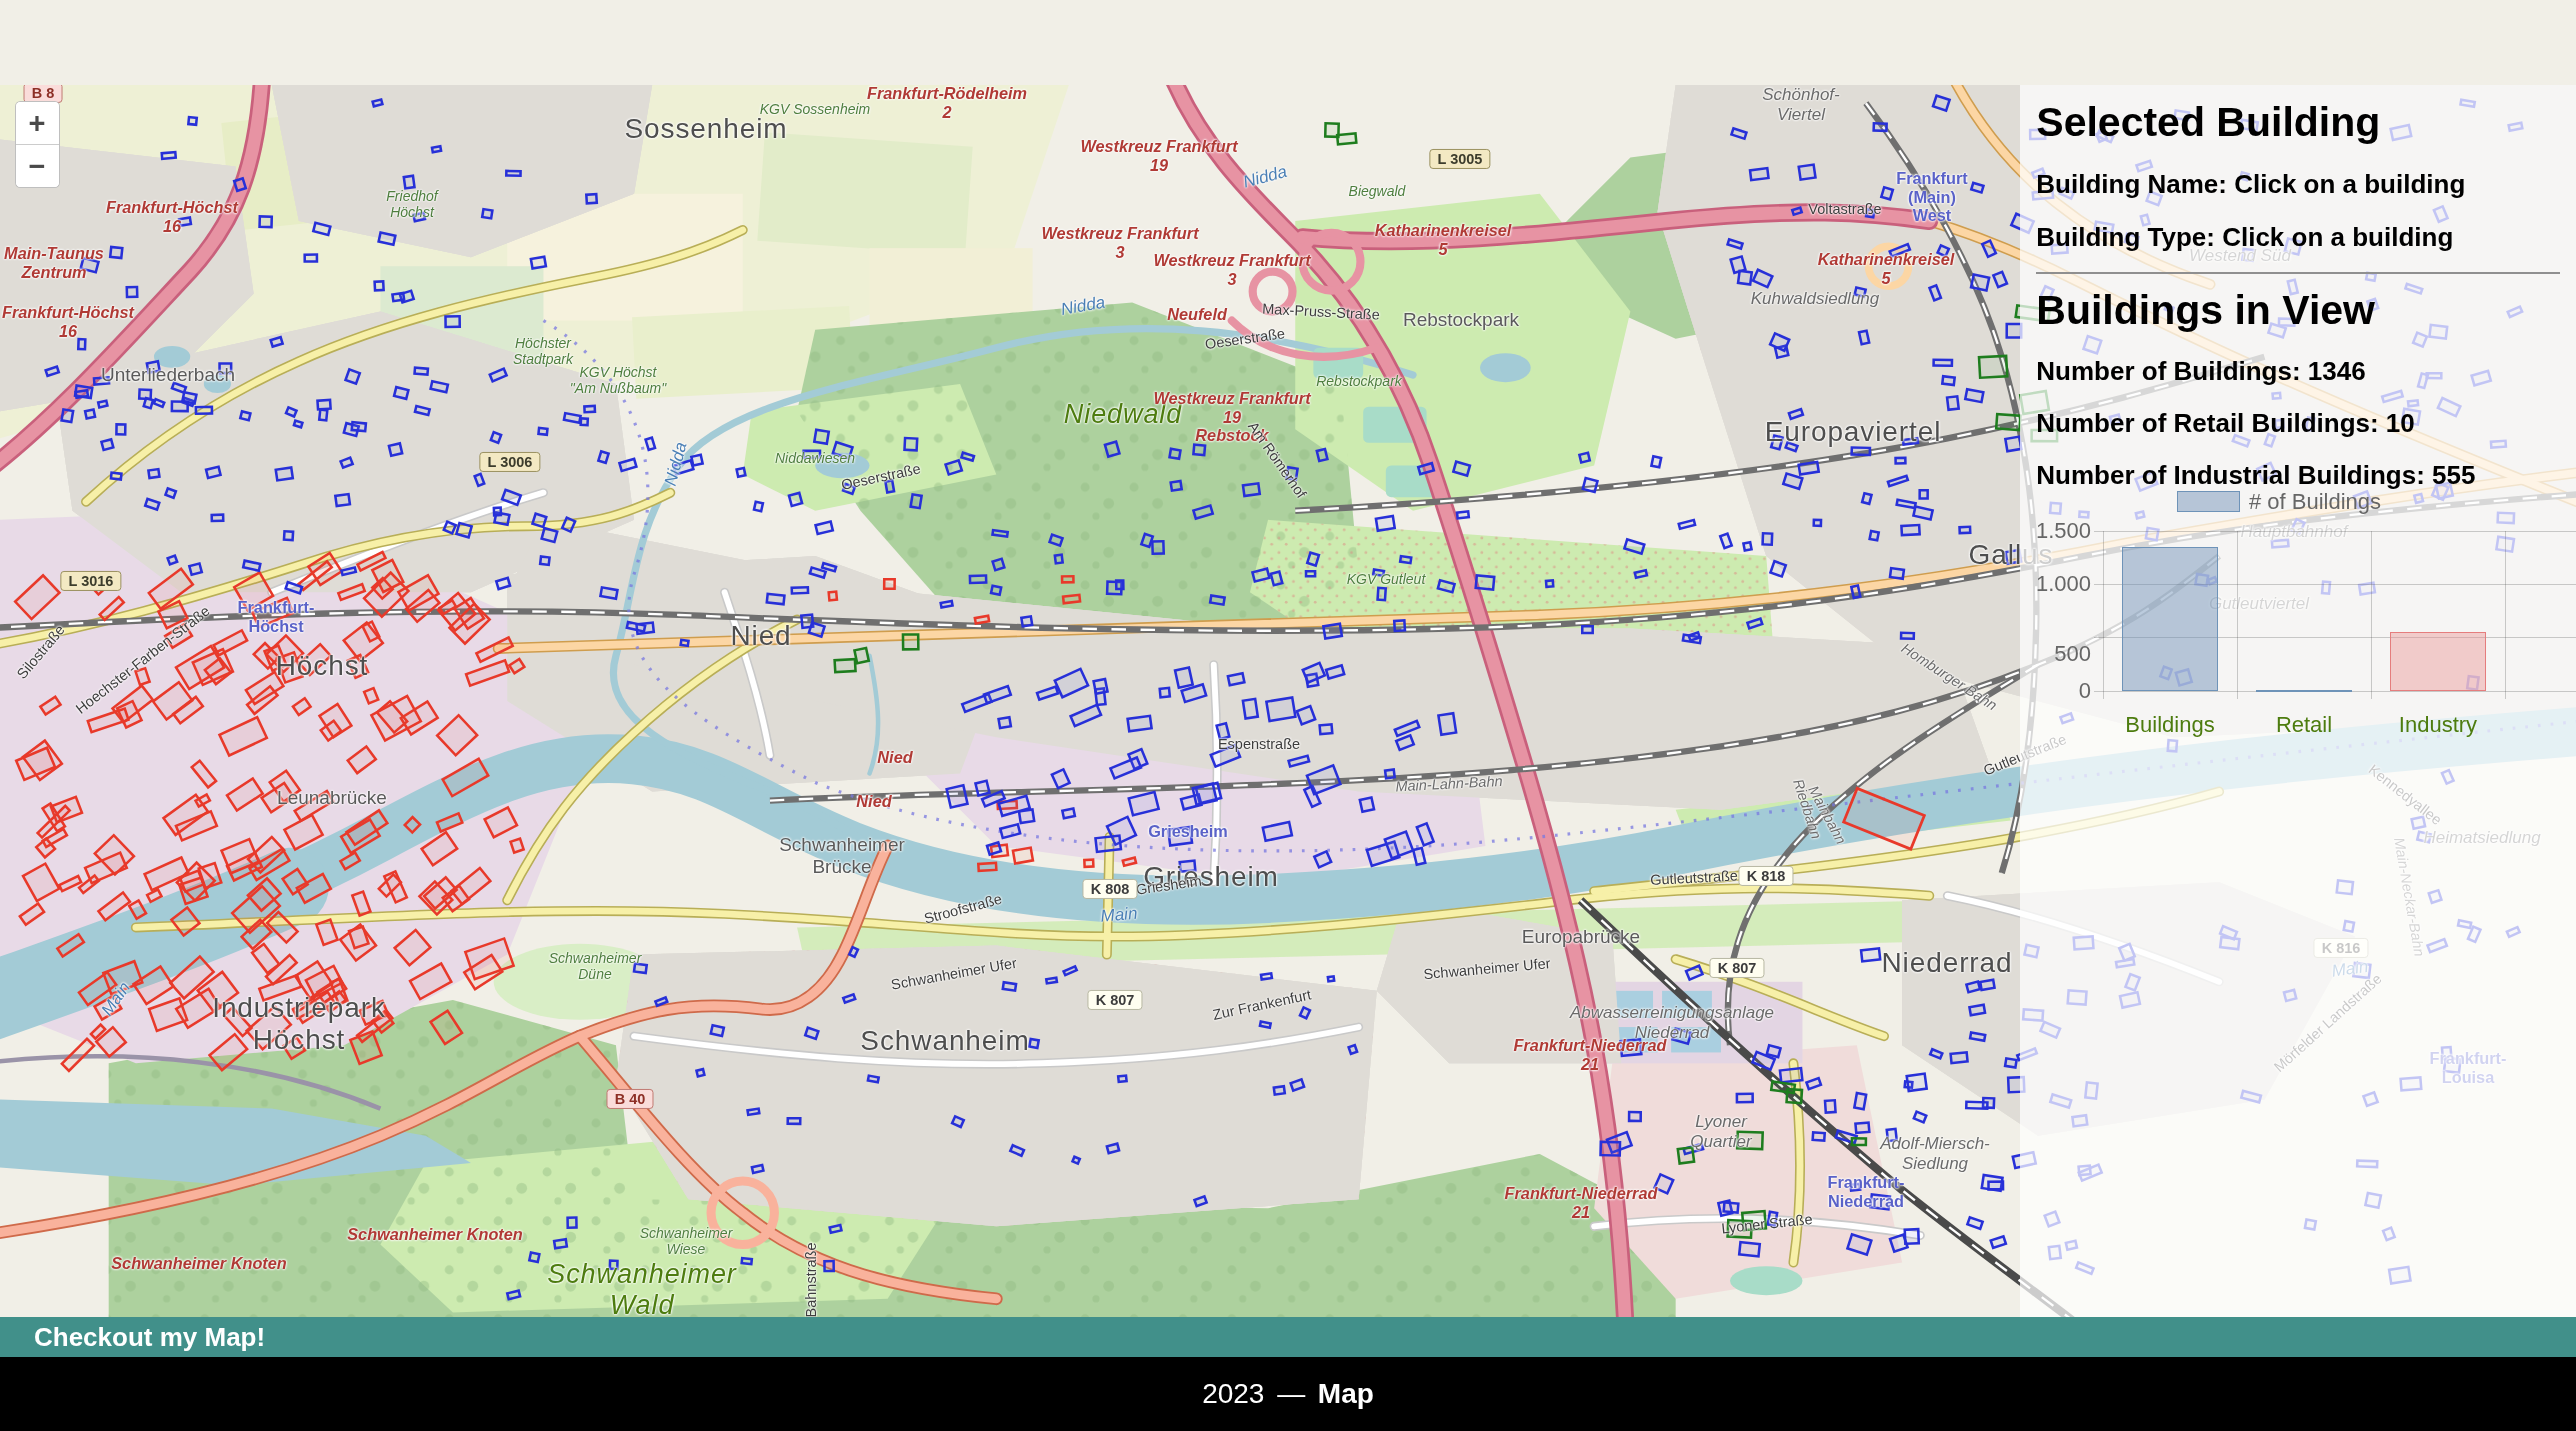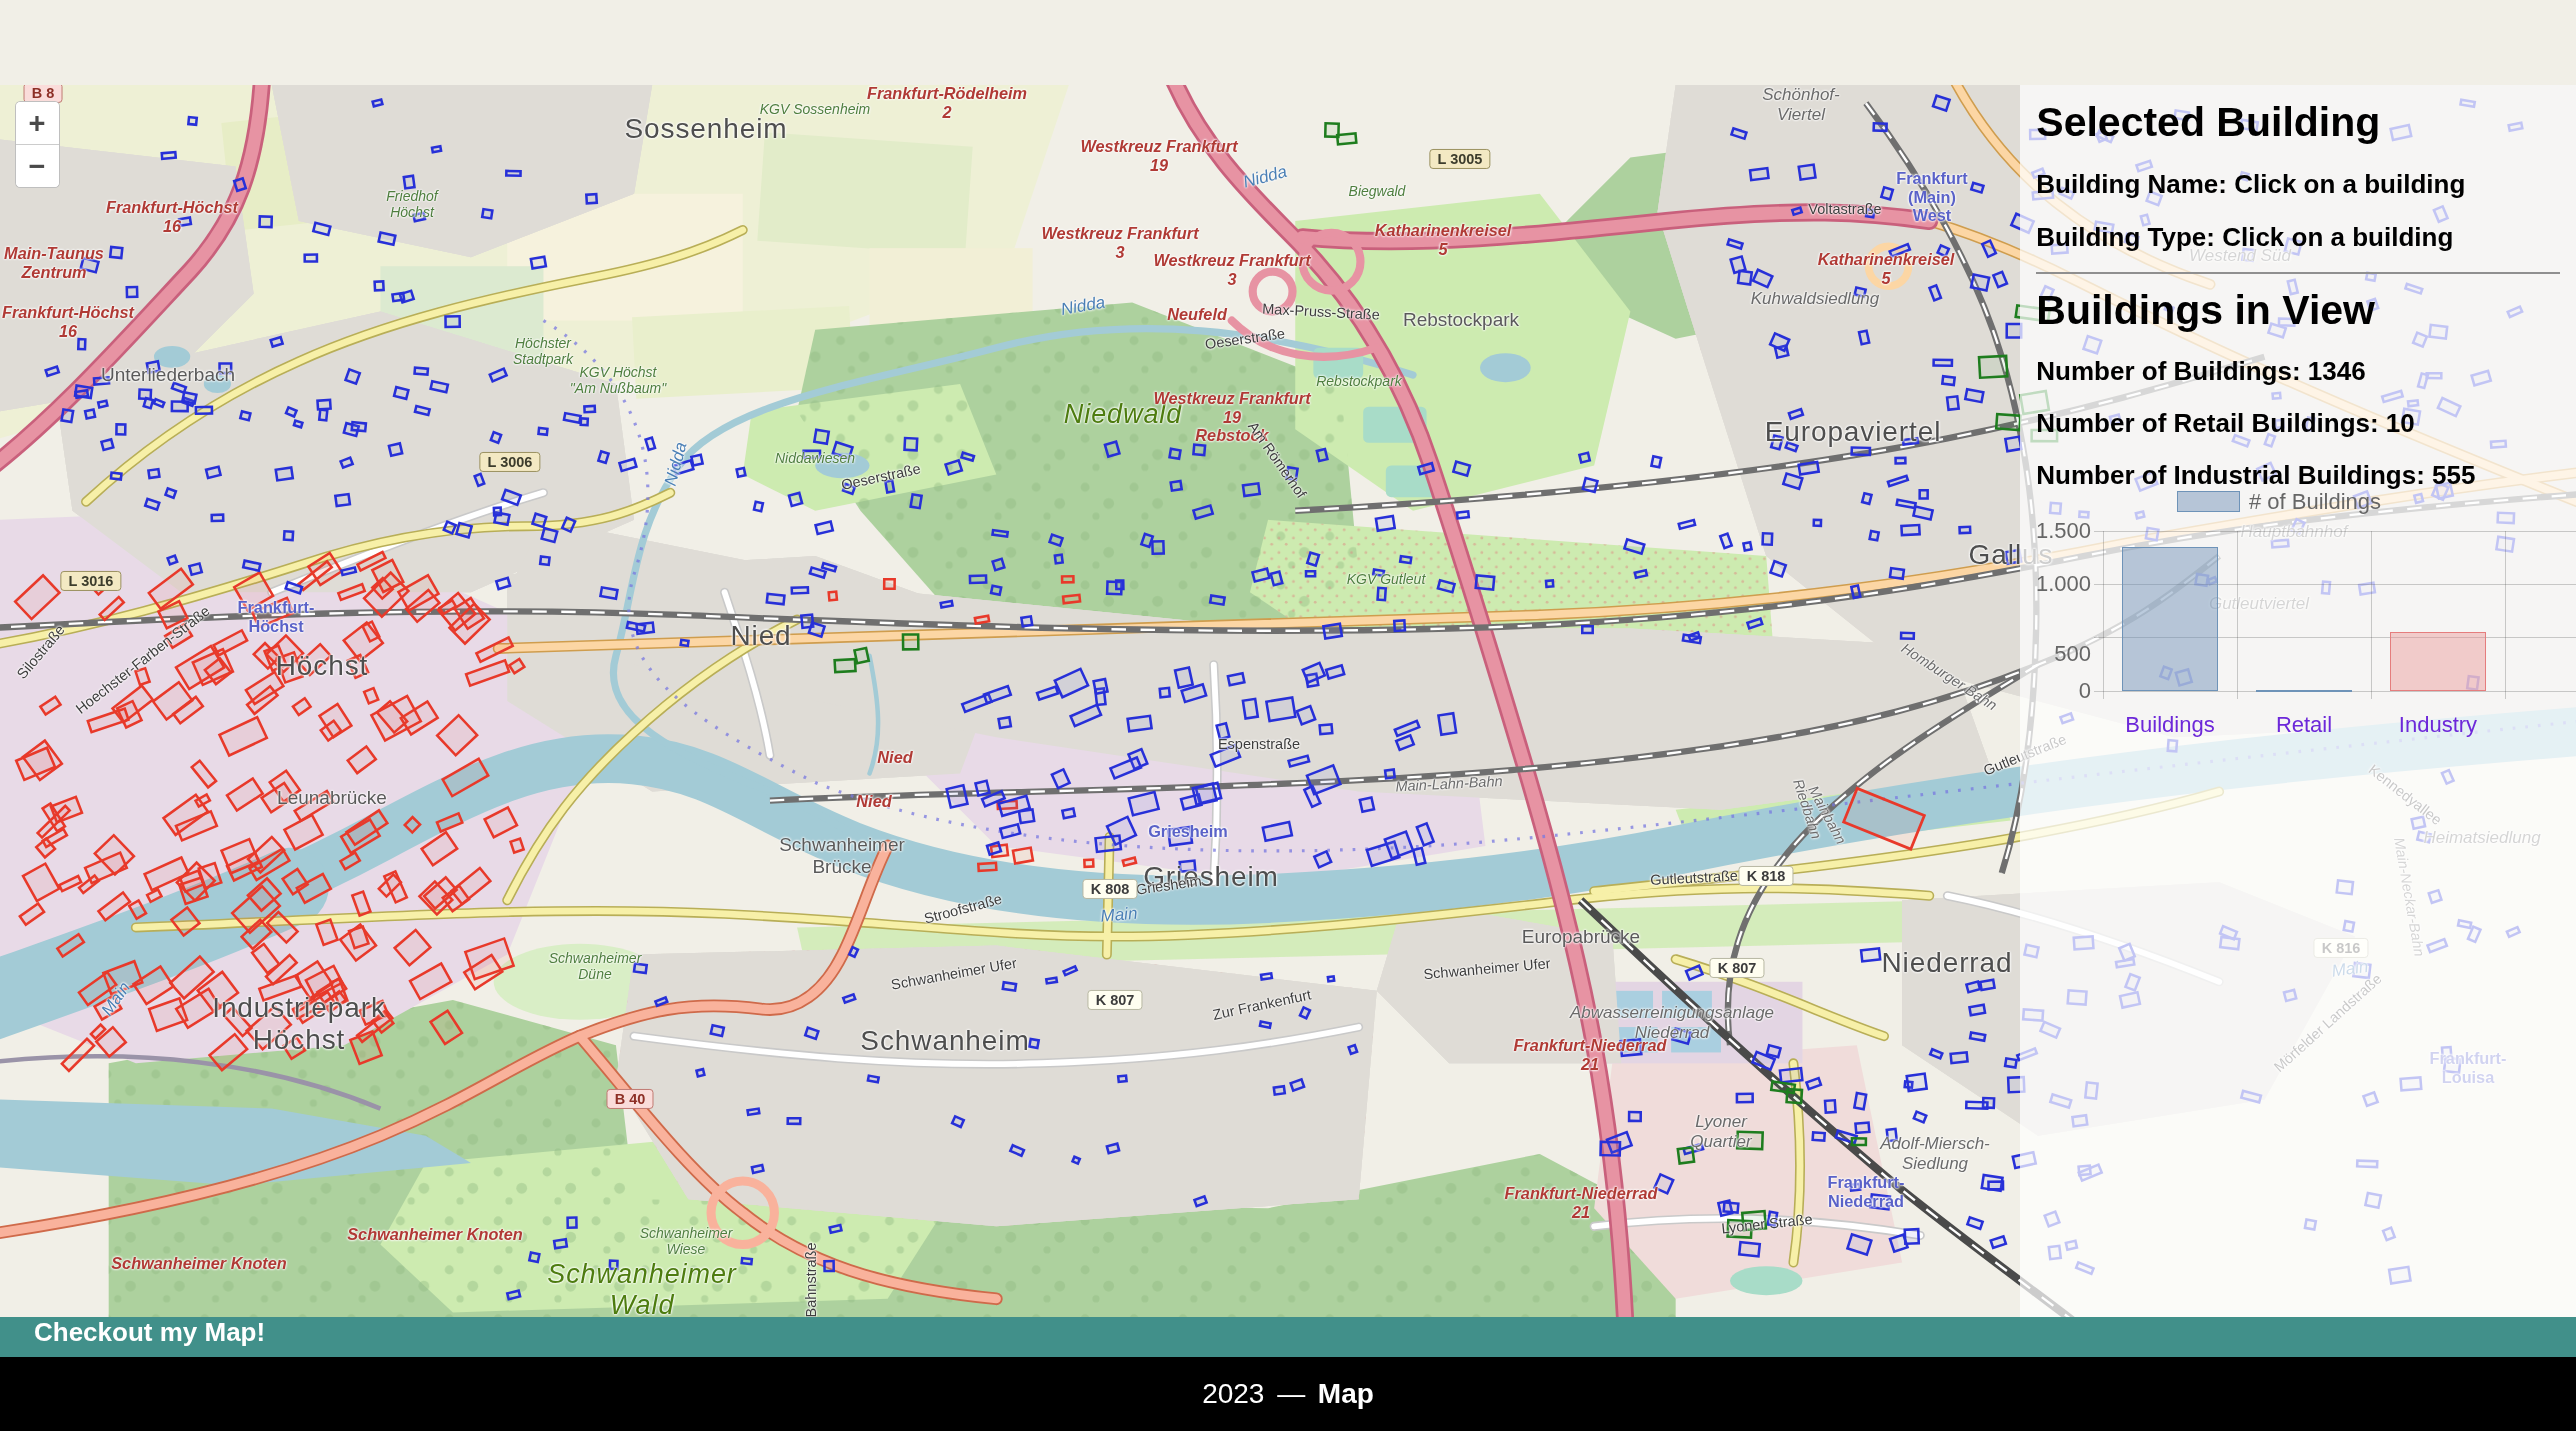--- a/index.html
+++ b/index.html
@@ -3,21 +3,21 @@
 <meta charset="utf-8">
 <style>
   html,body{margin:0;padding:0;background:#000;}
   .stage{position:relative;width:2576px;height:1431px;overflow:hidden;
          font-family:"Liberation Sans",sans-serif;background:#f1efe7;}
   
   .topbar{position:absolute;left:0;top:0;width:100%;height:85px;background:#41908A;
           display:flex;align-items:center;z-index:30;}
   .topbar .title{color:#fff;font-size:39px;font-weight:400;padding-left:34px;letter-spacing:0.5px;}
   .footbar{position:absolute;left:0;top:1317px;width:100%;height:40px;background:#41908A;
-           display:flex;z-index:30;}
+           display:flex;align-items:center;z-index:30;}
   .footbar .note{color:#fff;font-size:26px;font-weight:700;padding-left:34px;}
   .blackbar{position:absolute;left:0;top:1357px;width:100%;height:74px;background:#000;
             display:flex;align-items:center;justify-content:center;z-index:30;color:#fff;font-size:28px;}
   .blackbar .sep{margin:0 12.7px;}
   .blackbar .site{font-weight:700;}
   
   #map-wrap{position:absolute;left:0;top:85px;width:2576px;height:1232px;overflow:hidden;background:#f1efe7;}
   #basemap{position:absolute;left:0;top:0;}
   #label-layer{position:absolute;left:0;top:0;width:100%;height:100%;pointer-events:none;}
   .map-label{position:absolute;transform:translate(-50%,-50%);white-space:pre-line;text-align:center;
@@ -48,21 +48,21 @@
          background:rgba(255,255,255,.72);z-index:10;padding:0 0 0 16.3px;box-sizing:border-box;color:#000;}
   #panel h1{margin:12.7px 0 0;font-size:41px;line-height:49px;font-weight:700;}
   #panel .pline{margin:22px 0 0;font-size:26px;line-height:31px;font-weight:700;}
   #panel hr{margin:19px 16.3px 0 0;border:none;border-top:2.7px solid #8f8f8f;}
   #panel .stats .pline{margin:21px 0 0;}
   
   #chart{position:absolute;left:0;top:393px;width:556px;height:299px;}
   #chart .gl-h{position:absolute;height:0.9px;background:rgba(80,80,80,.28);}
   #chart .gl-v{position:absolute;width:0.9px;background:rgba(80,80,80,.28);}
   #chart .ytick{position:absolute;color:#666;font-size:22px;transform:translate(-100%,-50%);}
-  #chart .xtick{position:absolute;color:#6d28d9;font-size:22px;transform:translate(-50%,0);}
+  #chart .xtick{position:absolute;color:#4d7c0f;font-size:22px;transform:translate(-50%,0);}
   #chart .bar{position:absolute;box-sizing:border-box;border:1.8px solid;}
   #chart .legend-swatch{position:absolute;box-sizing:border-box;border:1.8px solid;}
   #chart .legend-text{position:absolute;color:#666;font-size:22px;transform:translateY(-50%);}
 </style>
 </head>
 <body>
 
 <div class="stage">
 
 

